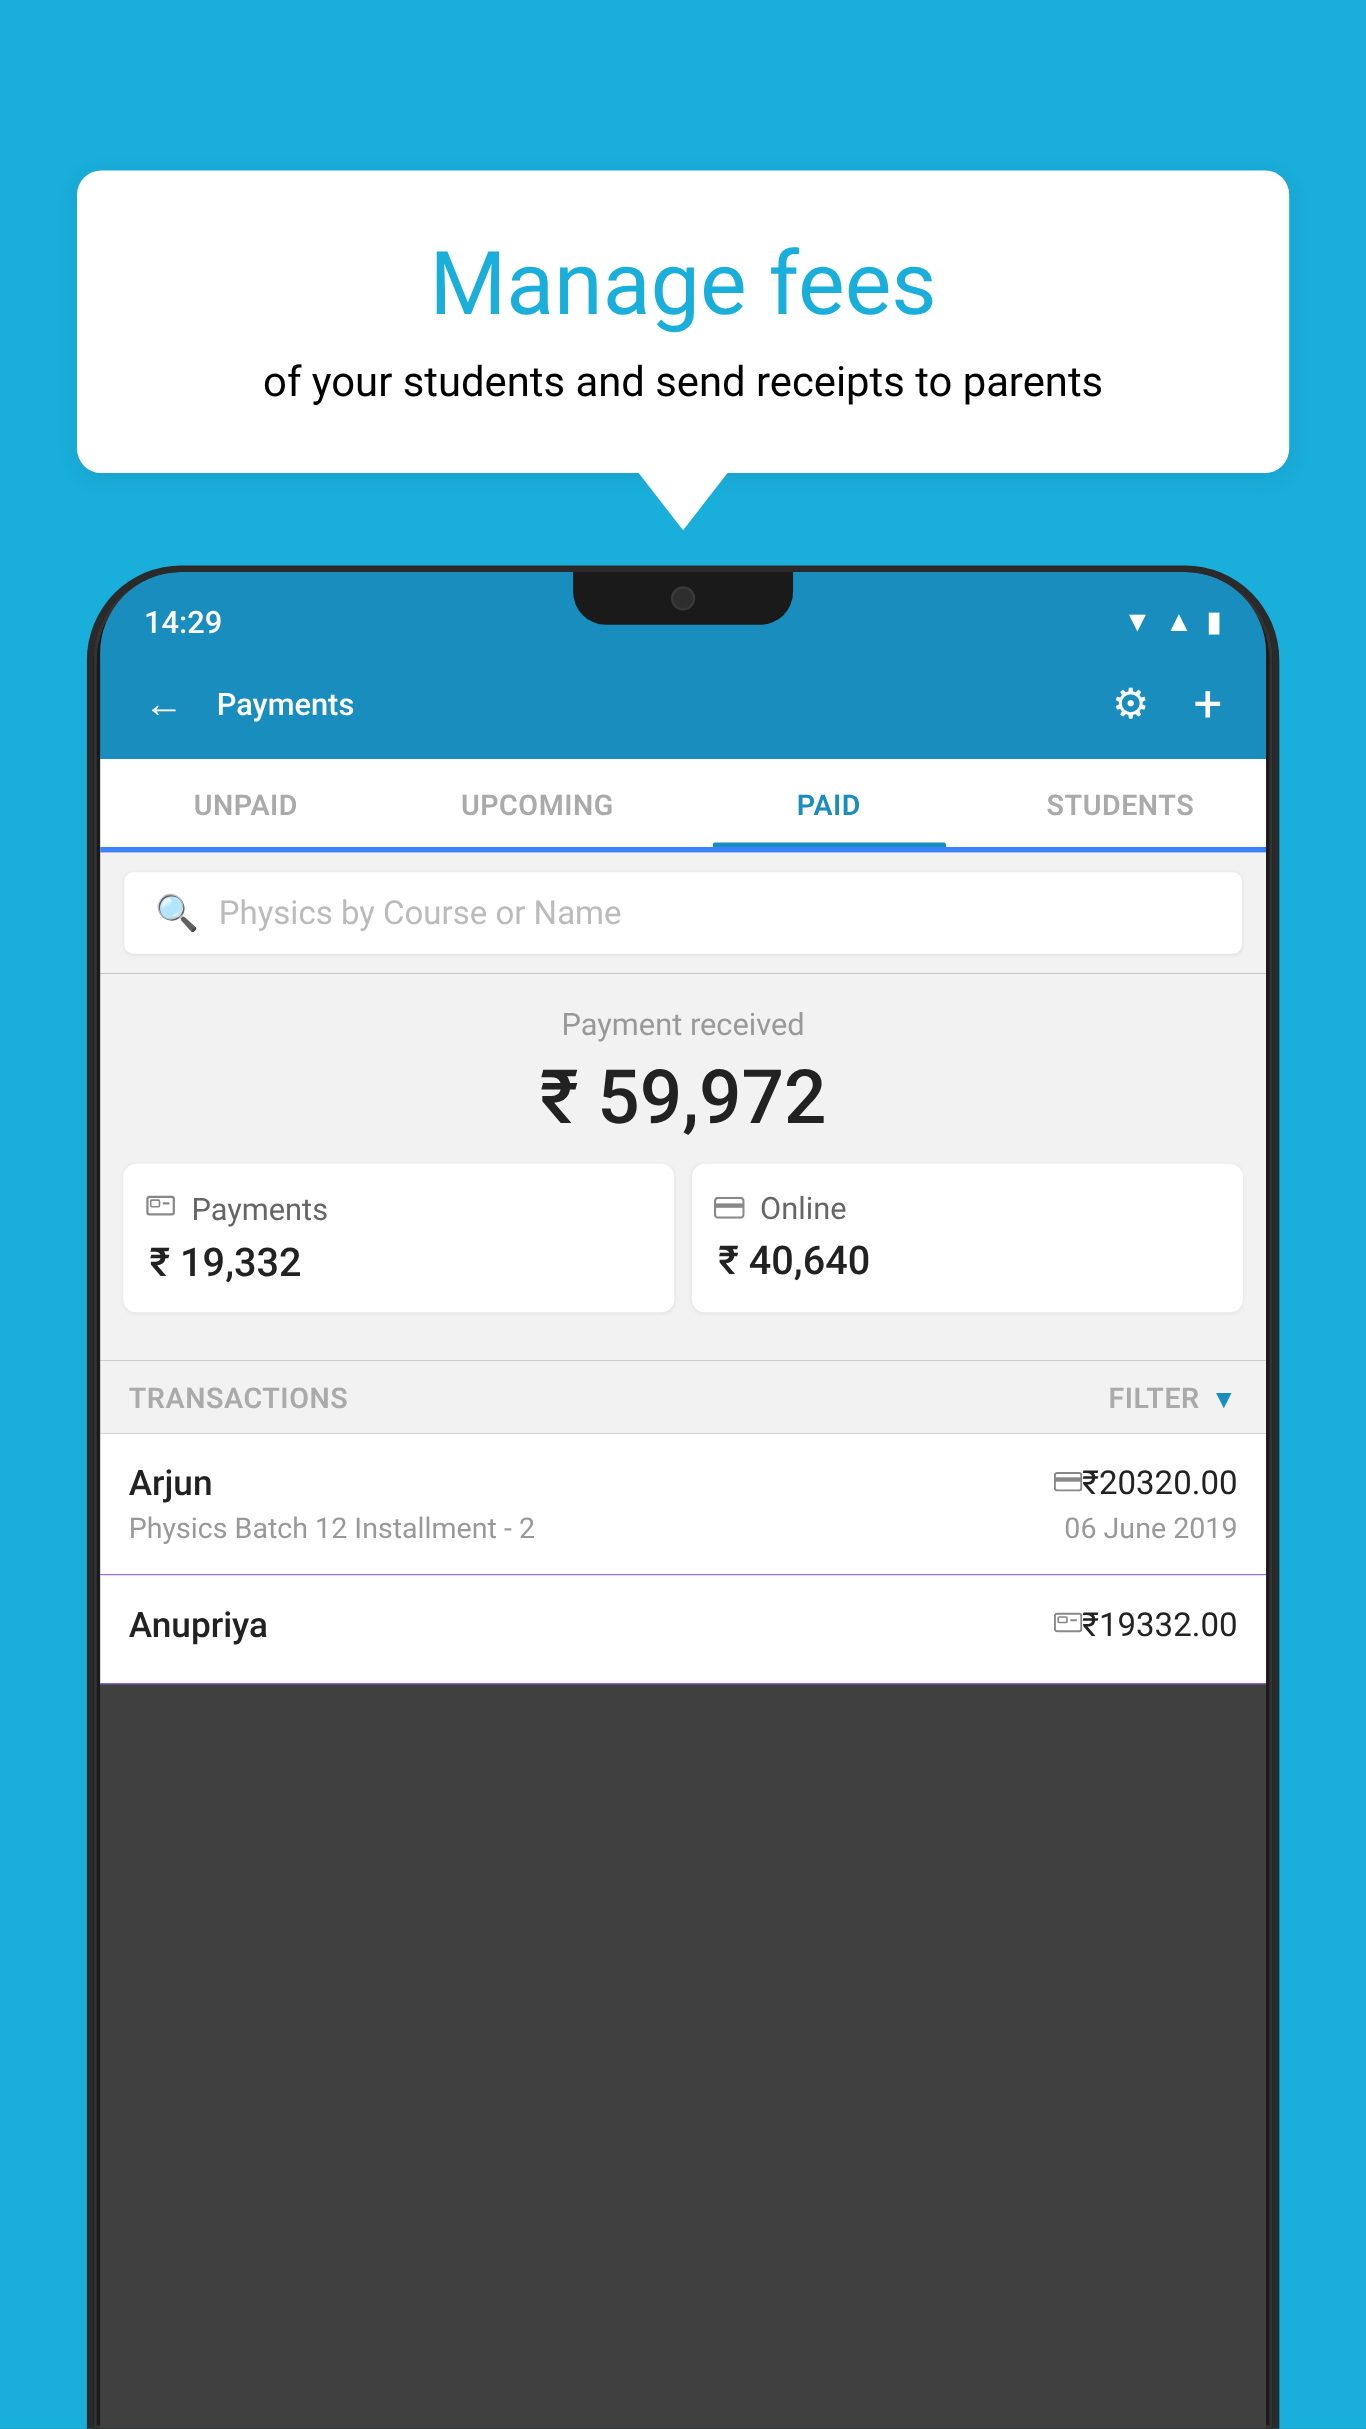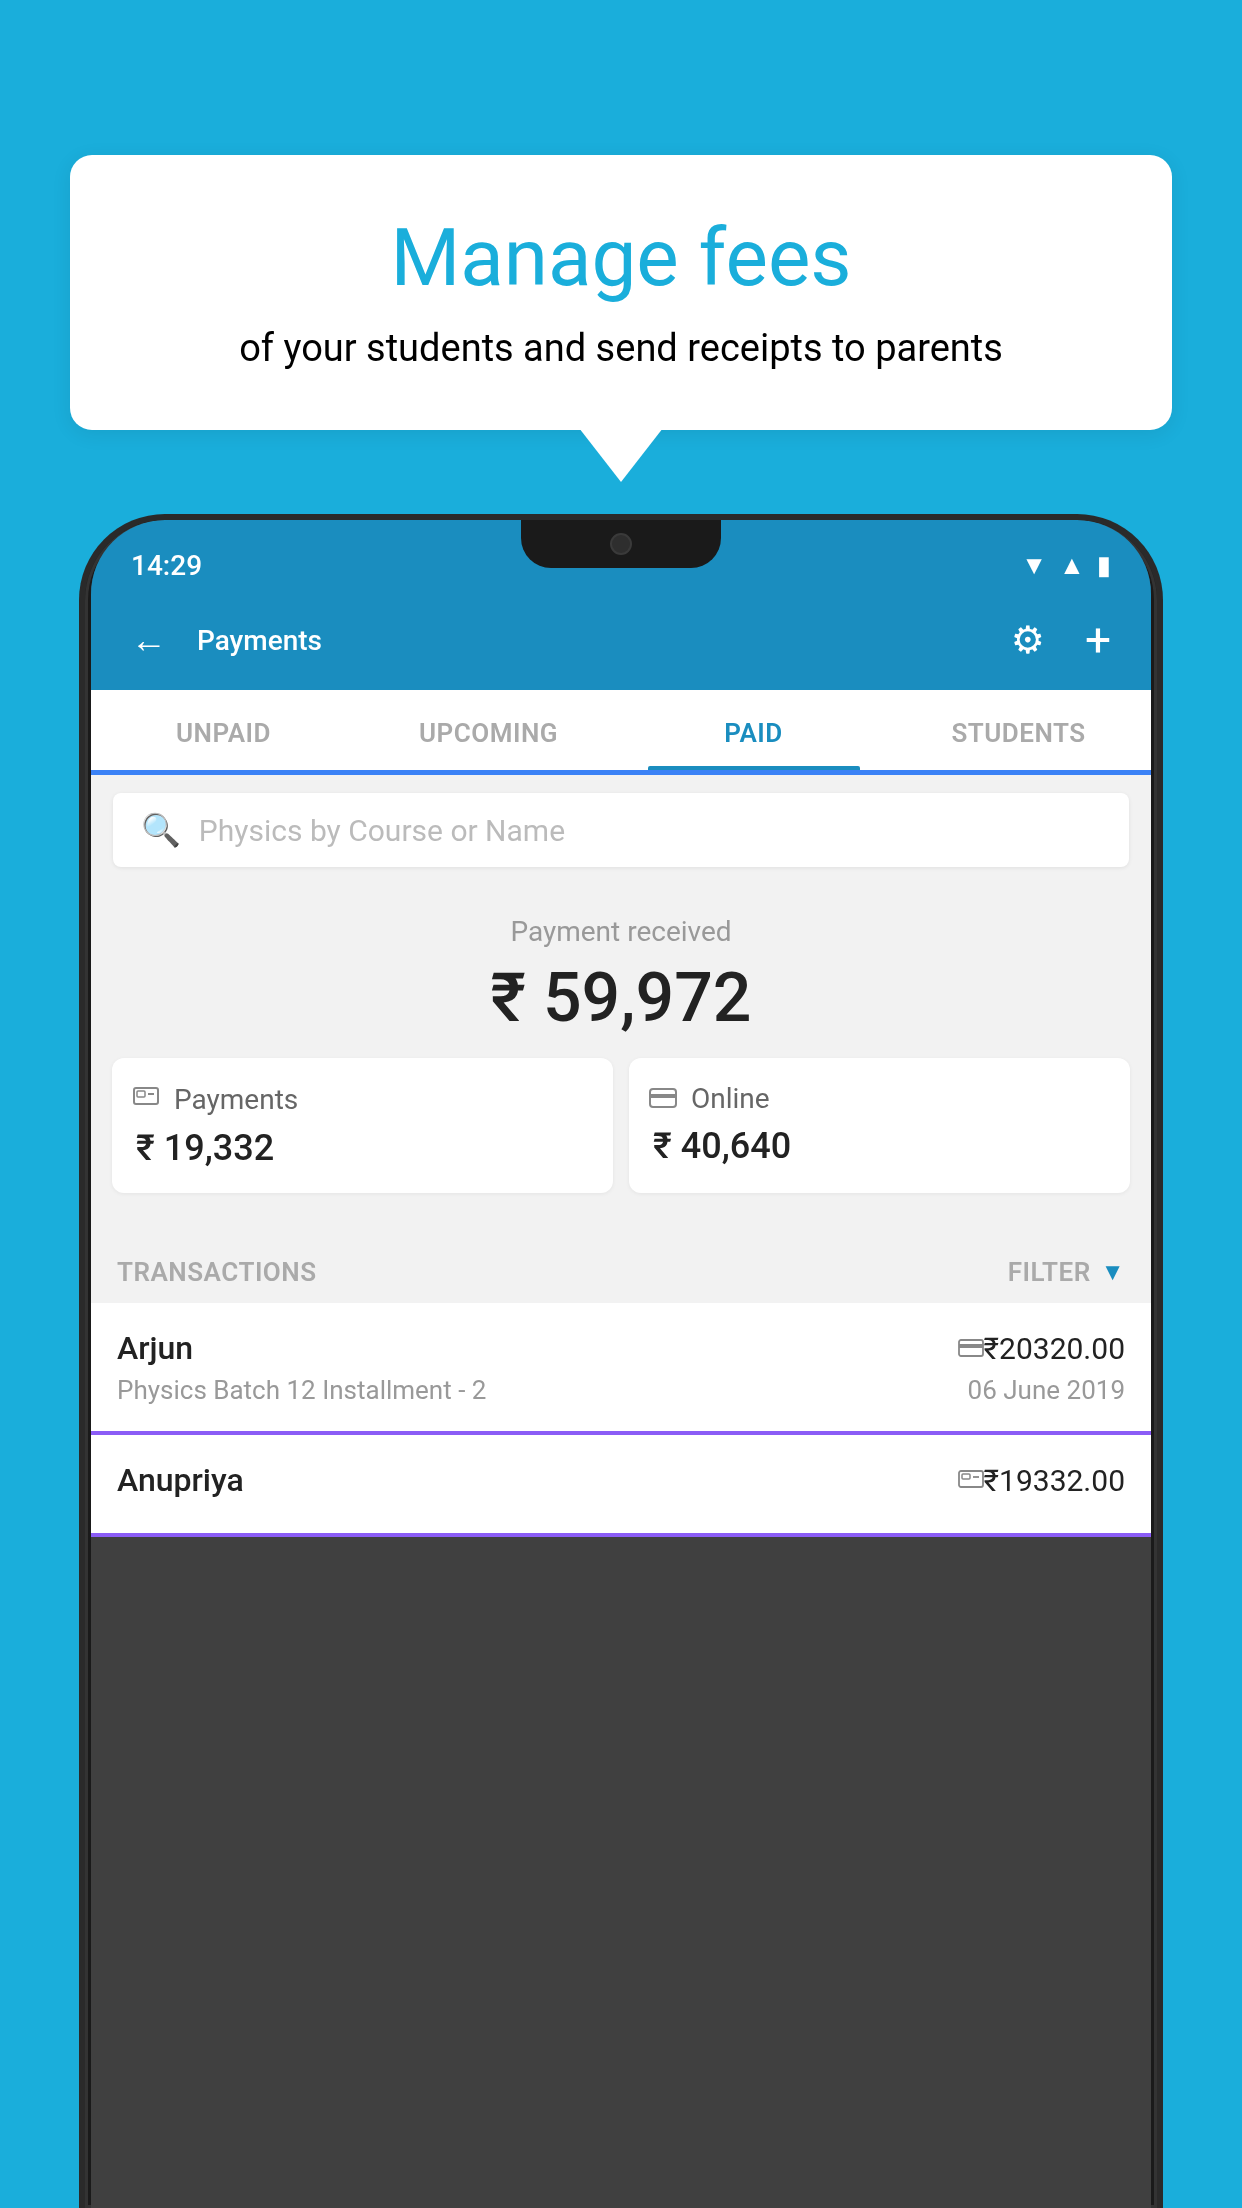--- a/index.html
+++ b/index.html
@@ -320,21 +320,21 @@
       font-size: 24px;
     }
 
     
     .transaction-list {
       background: white;
     }
 
     .transaction-row {
       padding: 26px 26px;
-      border-bottom: 4px solid #8b5cf6;
+      border-bottom: 1px solid #8b5cf6;
       text-align: center;
     }
 
     .transaction-top {
       display: flex;
       justify-content: space-between;
       align-items: center;
       margin-bottom: 8px;
     }
 

